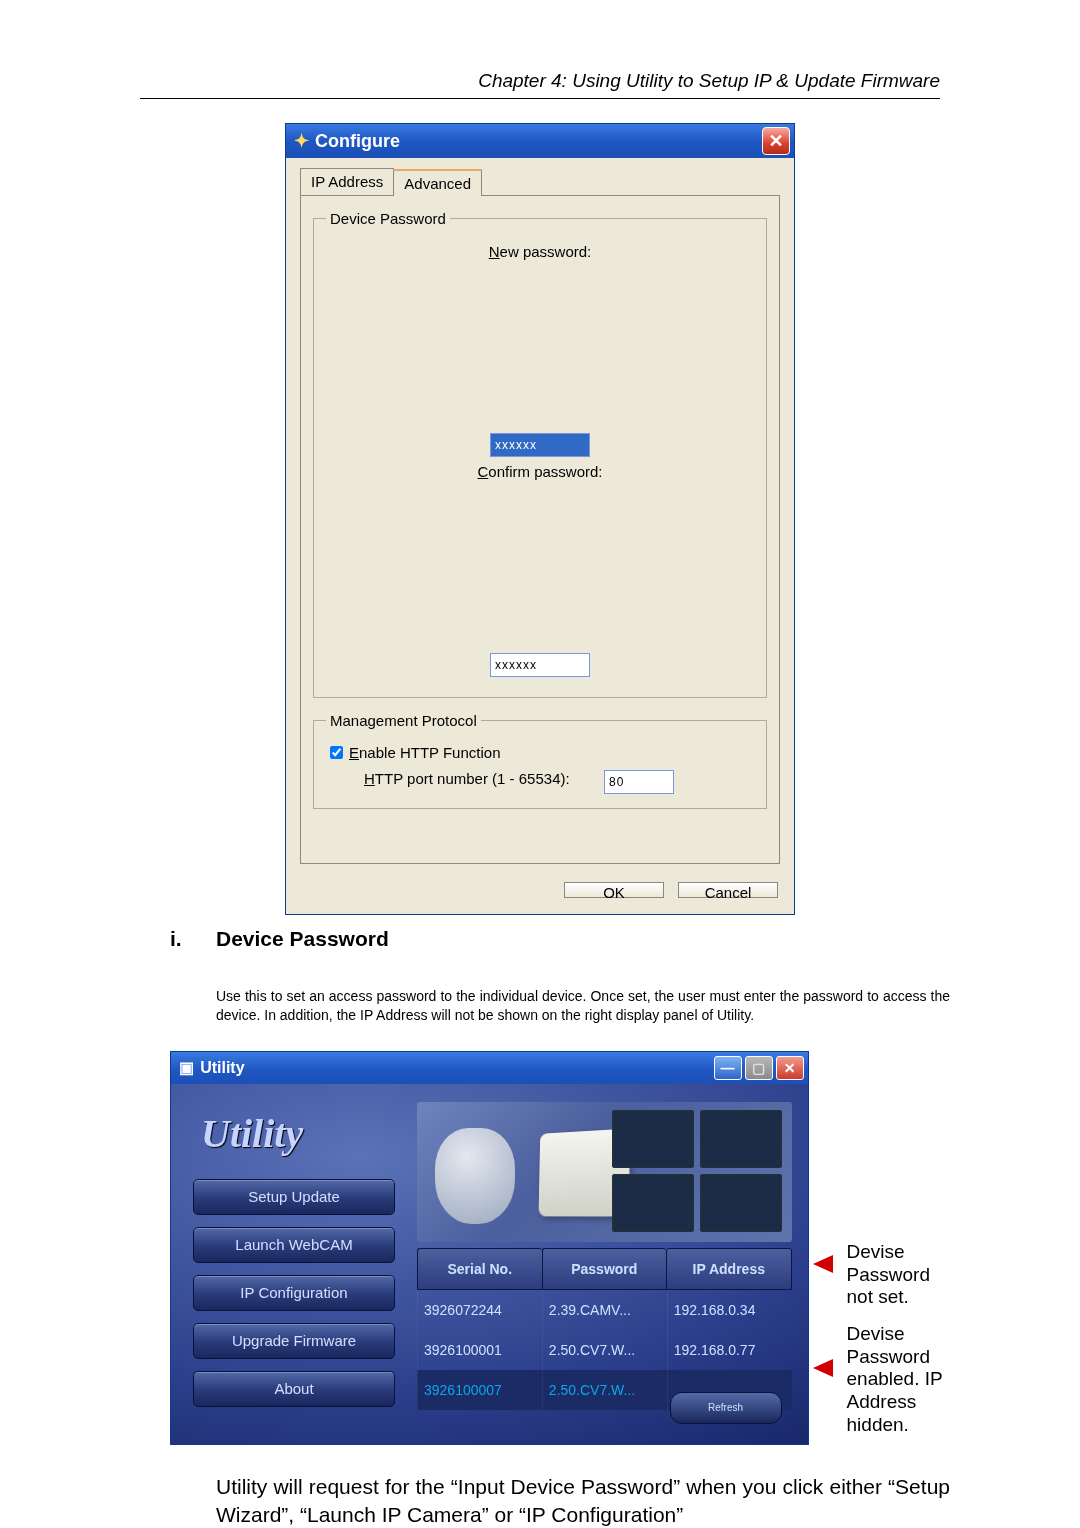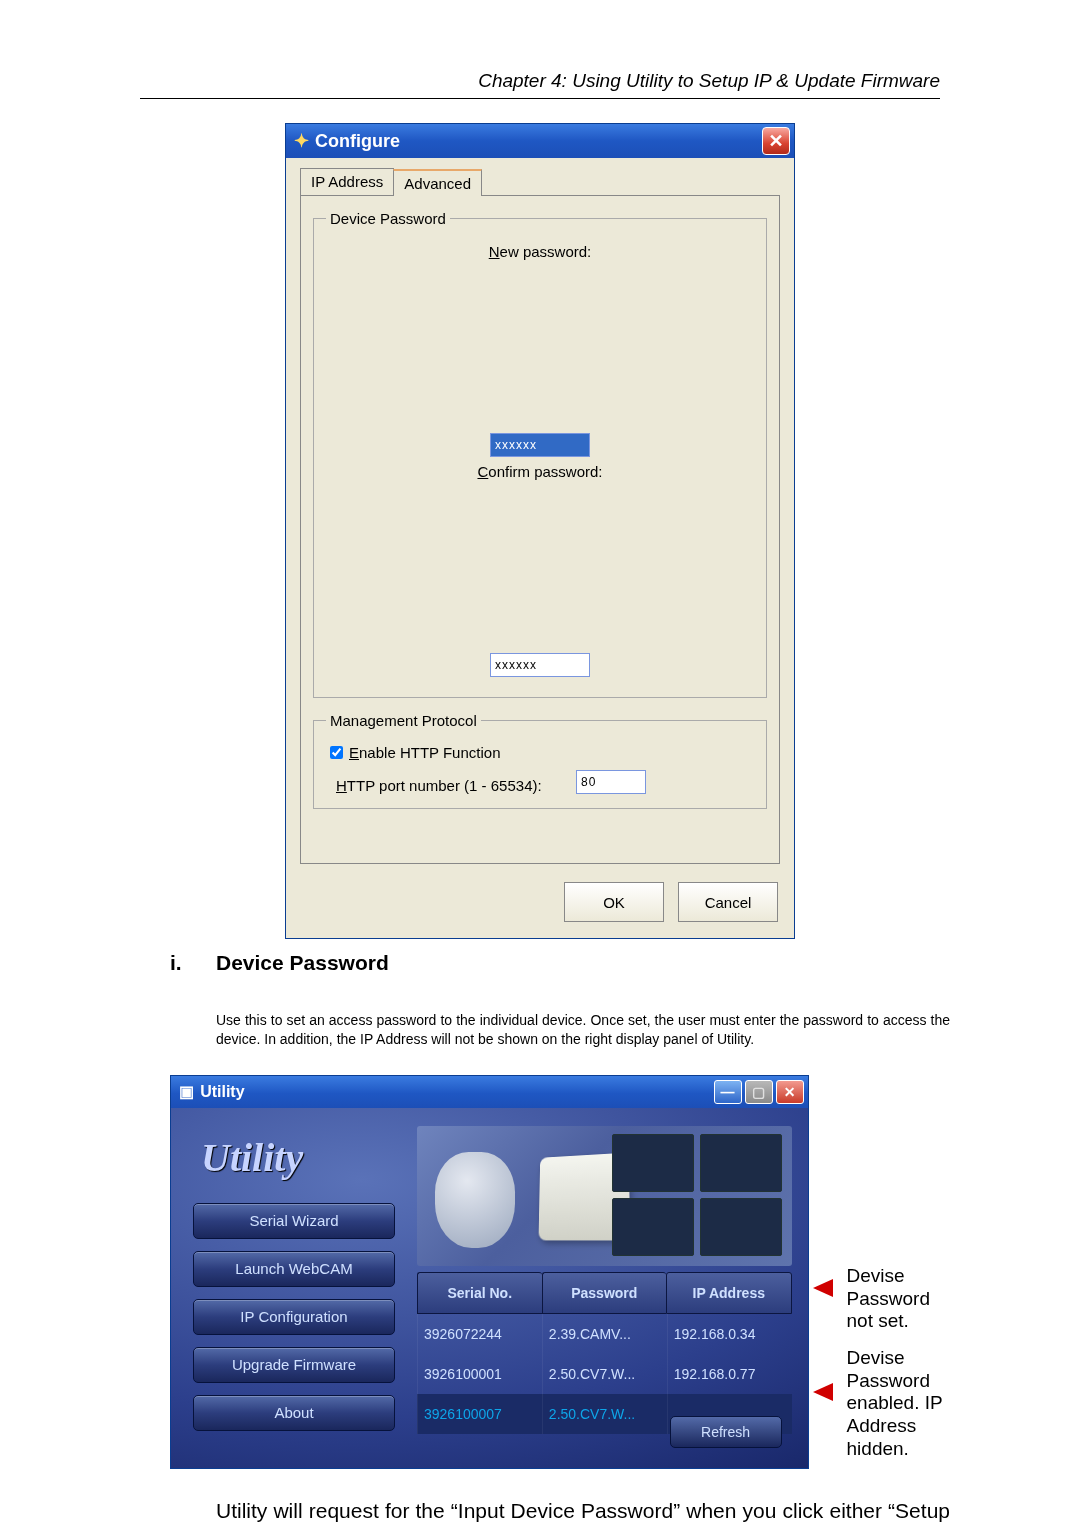--- a/index.html
+++ b/index.html
@@ -92,25 +92,25 @@
     background: #fff;
     height: 22px;
     font-size: 12px;
     padding: 0 4px;
     letter-spacing: 1px;
     font-family: Tahoma, sans-serif;
   }
   .txt.sel { background: #316ac5; color:#fff; border:1px solid #7a96df; }
   .chk-row { display:flex; align-items:center; margin:4px 0 8px 0; }
   .chk-row input { margin-right:6px; }
-  .port-row { margin-left: 10px; display:flex; align-items:flex-end; }
+  .port-row { margin-left: 38px; display:flex; align-items:flex-start; }
   .port-row label { flex:0 0 240px; }
   .dlg-btns { display:flex; justify-content:flex-end; gap:14px; padding: 12px 16px 16px 0; }
   .winbtn {
-    width: 100px; height: 40px;
+    width: 100px; height: 16px;
     border: 1px solid #888;
     background: linear-gradient(to bottom,#fff,#ece9d8);
     font-size:15px;
   }
   .fig-caption { text-align:center; font-size:19px; margin: 8px 0 40px 0; }
 
   
   .section { margin: 0 10px 26px 50px; }
   .sec-head { display:flex; font-weight:bold; font-size:21px; margin-bottom:6px; }
   .sec-head .num { width:46px; }
@@ -215,24 +215,24 @@
     border:1px solid #0c1640; border-right:none;
     text-align:center;
     border-radius:3px 3px 0 0;
   }
   .thead span:last-child{border-right:1px solid #0c1640;}
   .trow { display:flex; font-size:14px; color:#cfe0ff; }
   .trow span { border-left:1px solid rgba(255,255,255,0.06); }
   .trow.sel span { background:#1a2b66; color:#0ea5e9; }
   .refresh {
     position:absolute; right:14px; bottom:6px;
-    width:110px;height:30px;border-radius:5px;
+    width:110px;height:30px;border-radius:12px;
     border:1px solid #06123c;
     background: linear-gradient(to bottom,#536aa8,#1a275c);
-    color:#cfe0ff;font-size:14px;
+    color:#cfe0ff;font-size:10px;
     display:flex;align-items:center;justify-content:center;
   }
 
   
   .callouts { width: 160px; margin-left: 10px; font-size:19px; color:#000; position:relative; height:392px; }
   .callout { position:absolute; left:28px; line-height:1.2; }
   .callout.one { top: 190px; }
   .callout.two { top: 272px; }
   .arrow {
     position:absolute;
@@ -336,21 +336,21 @@
         <div class="tbtn max">
             <span>▢</span>
           </div>
         <div class="tbtn cls">
             <span>✕</span>
           </div>
       </div>
       <div class="util-body">
         <div class="util-left">
           <div class="brand">Utility</div>
-          <div class="navbtn">Serial Wizard</div>
+          <div class="navbtn">Setup Update</div>
           <div class="navbtn">Launch WebCAM</div>
           <div class="navbtn">IP Configuration</div>
           <div class="navbtn">Upgrade Firmware</div>
           <div class="navbtn">About</div>
         </div>
         <div class="util-right">
           <div class="banner">
             <div class="cam"></div>
             <div class="box"></div>
             <div class="thumbs">

